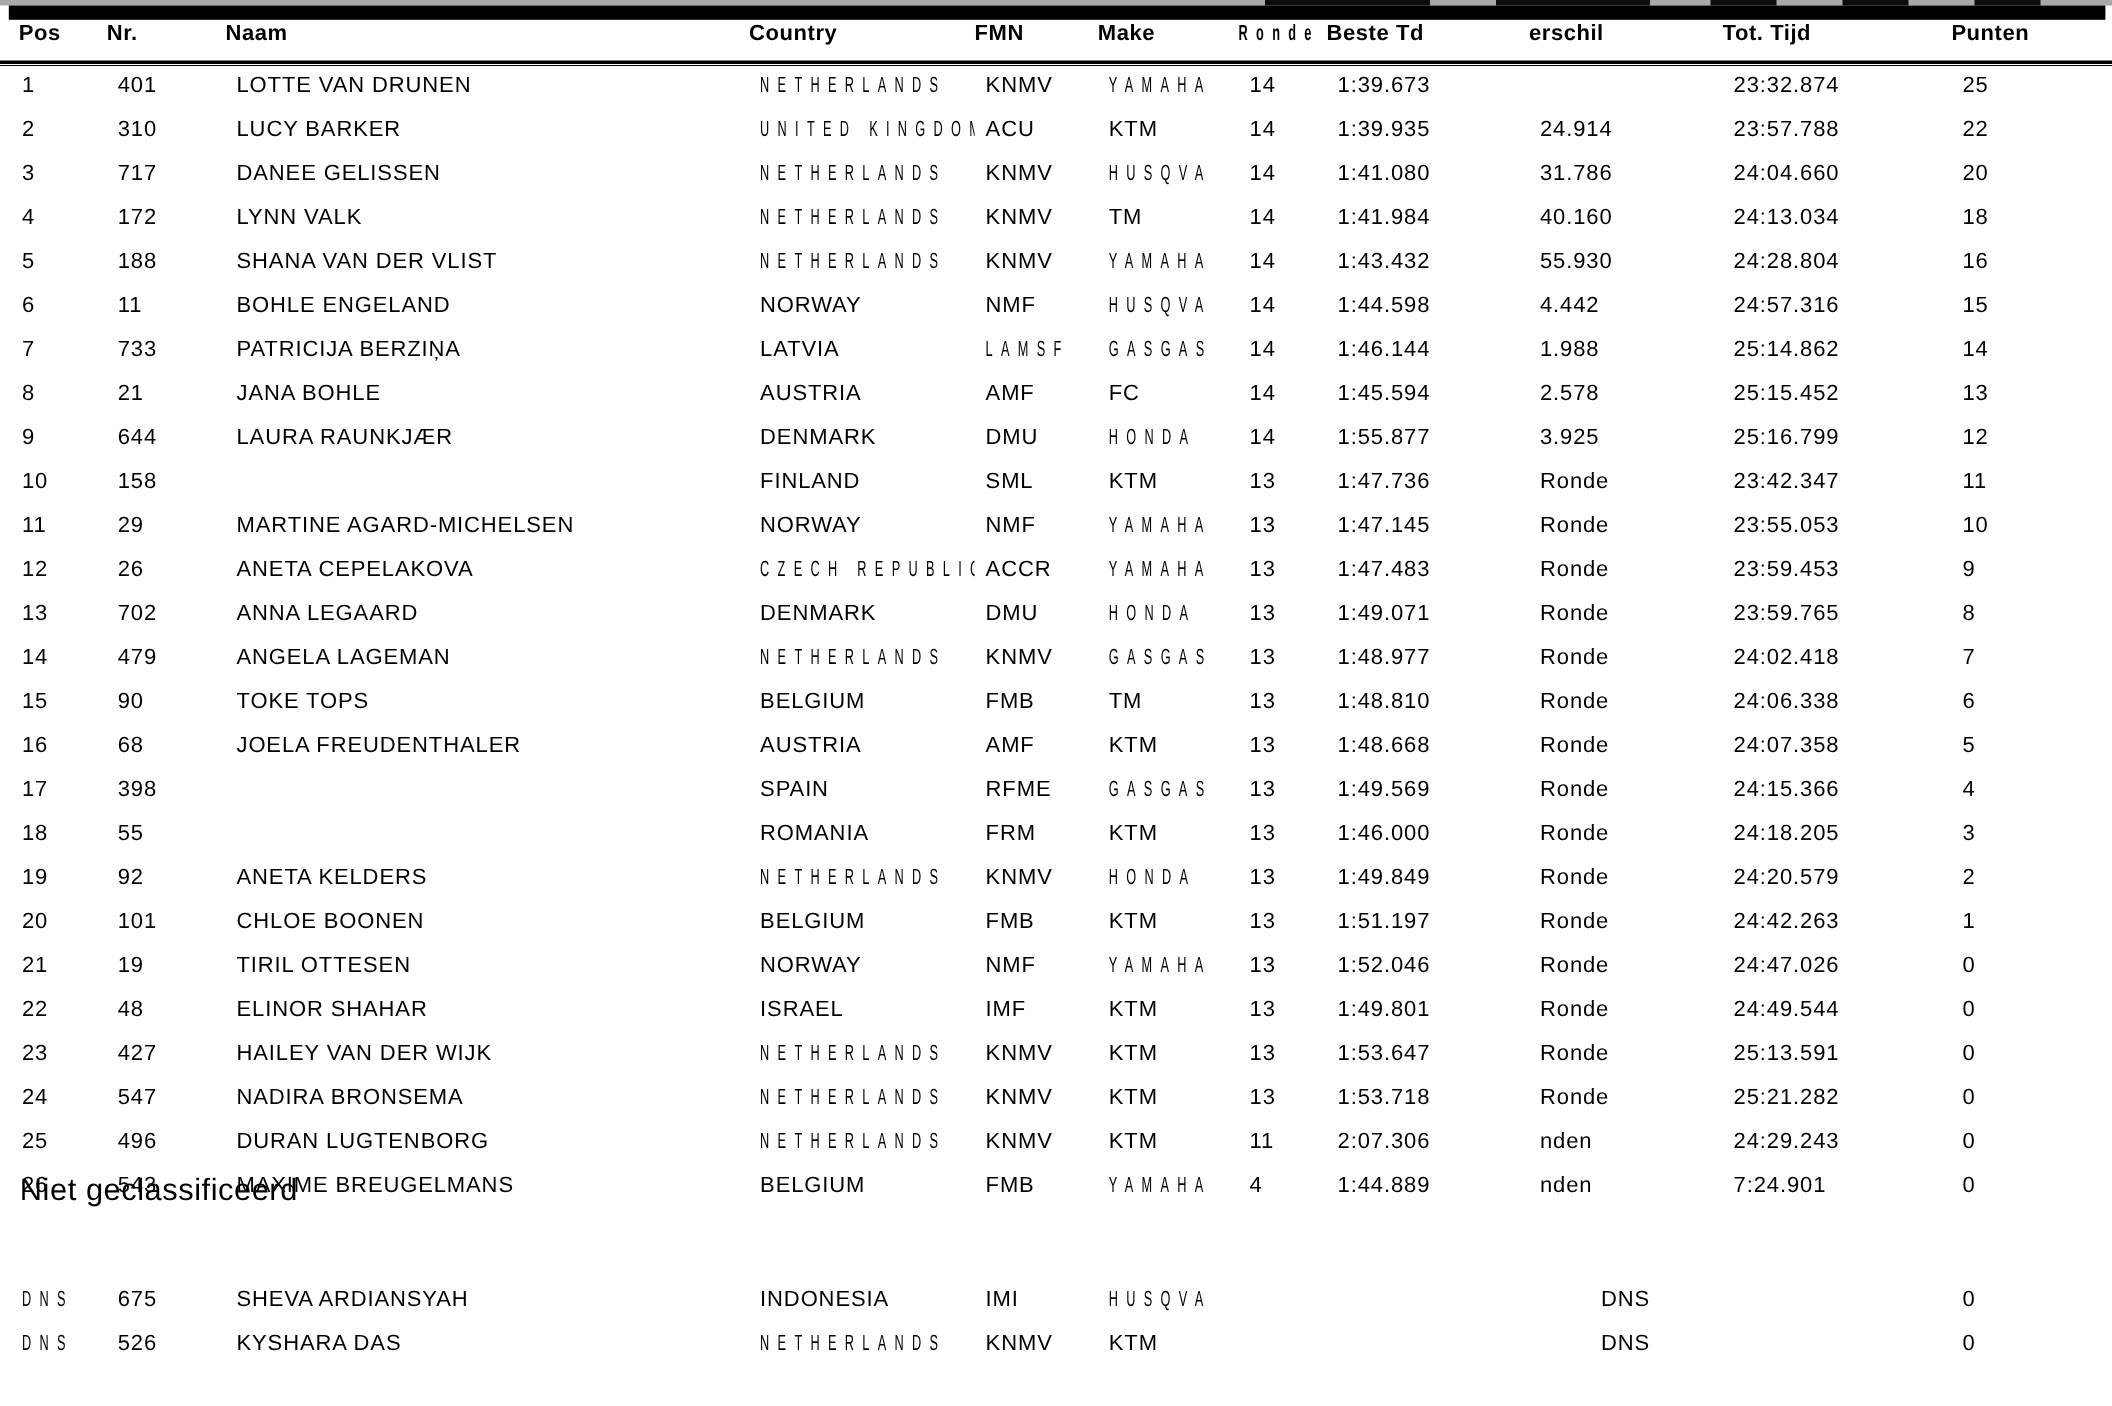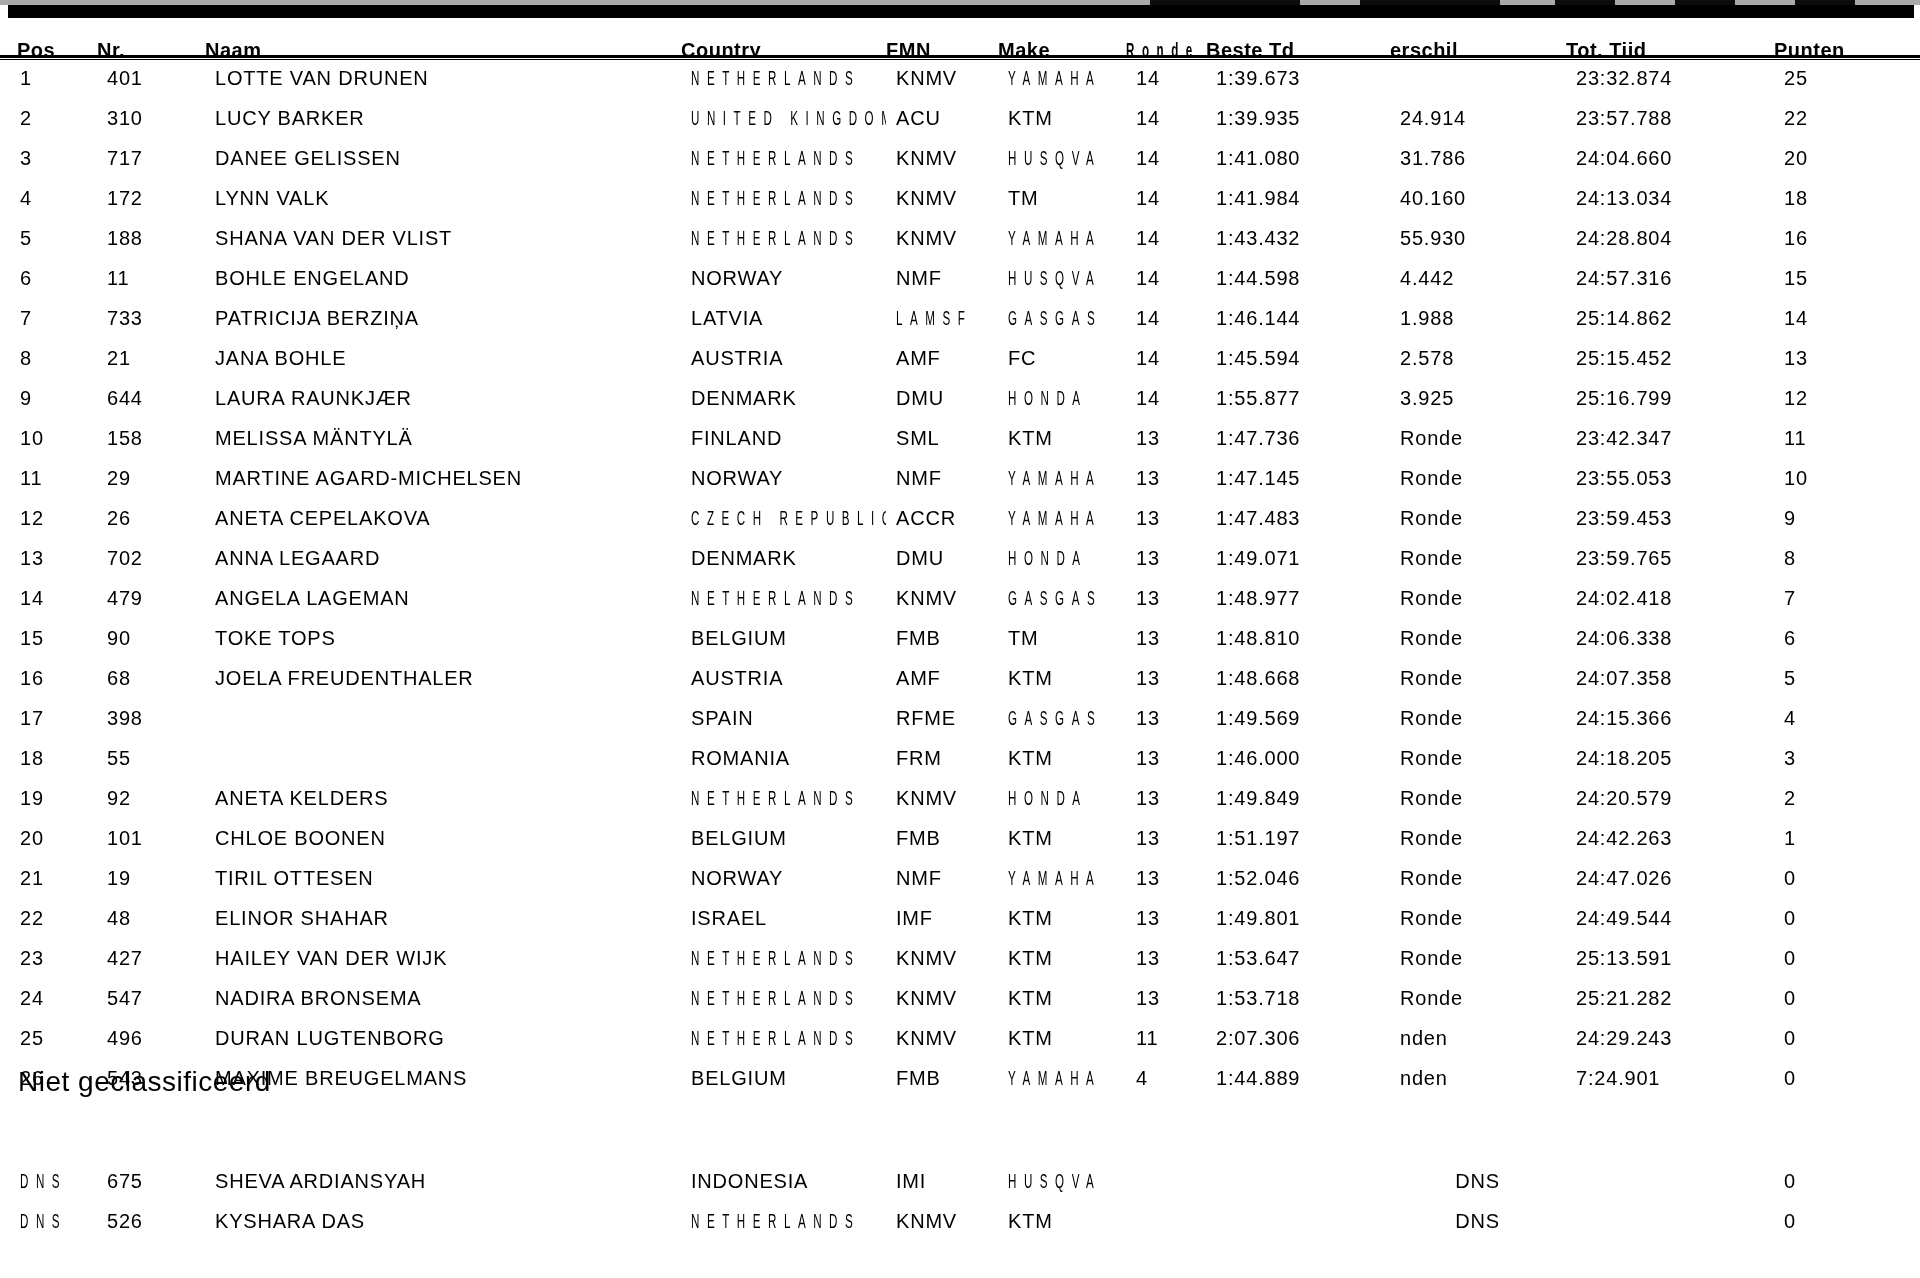--- a/index.html
+++ b/index.html
@@ -28,21 +28,21 @@
   .c-naam{left:205px;width:476px}
   .c-country{left:681px;width:205px}
   .c-fmn{left:886px;width:112px}
   .c-make{left:998px;width:128px}
   .c-ronde{left:1126px;width:84px}
   .c-beste{left:1206px;width:190px}
   .c-verschil{left:1390px;width:110px}
   .c-tot{left:1566px;width:208px}
   .c-punten{left:1774px;width:120px}
 
-  .header{position:absolute;top:32px;left:0;width:1920px;height:36px}
+  .header{position:absolute;top:12px;left:0;width:1920px;height:36px}
   .header .cell{line-height:36px;font-weight:bold;letter-spacing:0.5px}
 
   #rows{position:absolute;top:58px;left:0;width:1920px}
   #dnsrows{position:absolute;top:1161px;left:0;width:1920px}
   .row{position:relative;width:1920px;height:40px}
   .row .cell{line-height:40px;padding-left:10px}
   .row .c-pos{padding-left:3px}
   .row .c-verschil.right{text-align:right;padding-right:0;padding-left:0}
 
   .section-label{position:absolute;top:1062px;left:18px;height:40px;line-height:40px;
@@ -198,21 +198,20 @@
     <div class="cell c-ronde"><span>14</span></div>
     <div class="cell c-beste"><span>1:55.877</span></div>
     <div class="cell c-verschil"><span>3.925</span></div>
     <div class="cell c-tot"><span>25:16.799</span></div>
     <div class="cell c-punten"><span>12</span></div>
   </div>
 
   <div class="row">
     <div class="cell c-pos"><span>10</span></div>
     <div class="cell c-nr"><span>158</span></div>
-    <div class="cell c-naam"><span>MELISSA MÄNTYLÄ</span></div>
     <div class="cell c-country"><span>FINLAND</span></div>
     <div class="cell c-fmn"><span>SML</span></div>
     <div class="cell c-make"><span>KTM</span></div>
     <div class="cell c-ronde"><span>13</span></div>
     <div class="cell c-beste"><span>1:47.736</span></div>
     <div class="cell c-verschil"><span>Ronde</span></div>
     <div class="cell c-tot"><span>23:42.347</span></div>
     <div class="cell c-punten"><span>11</span></div>
   </div>
 

